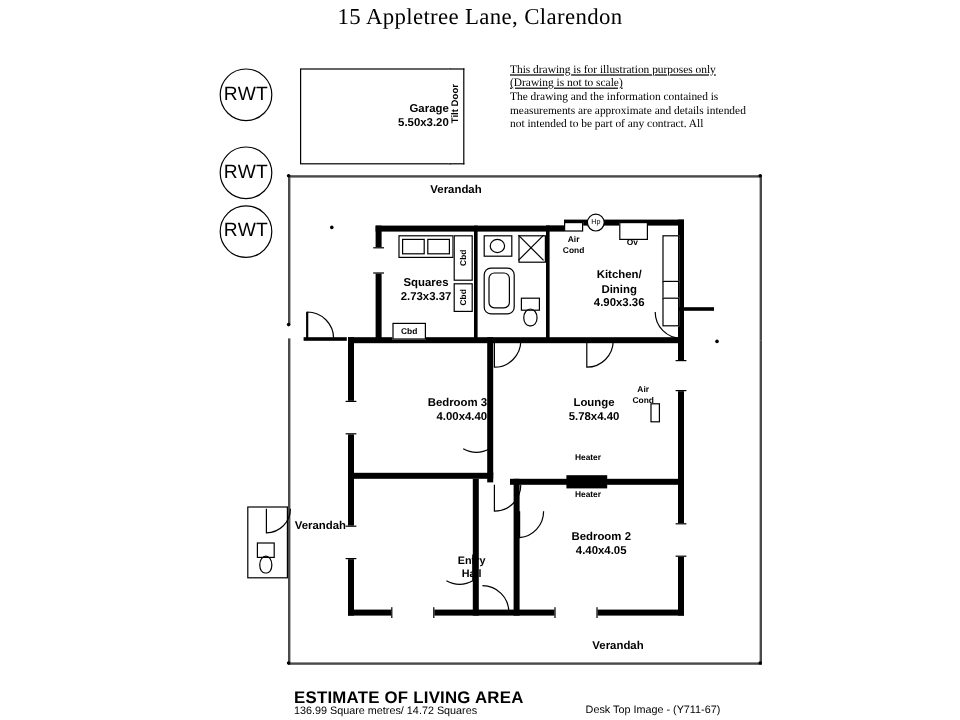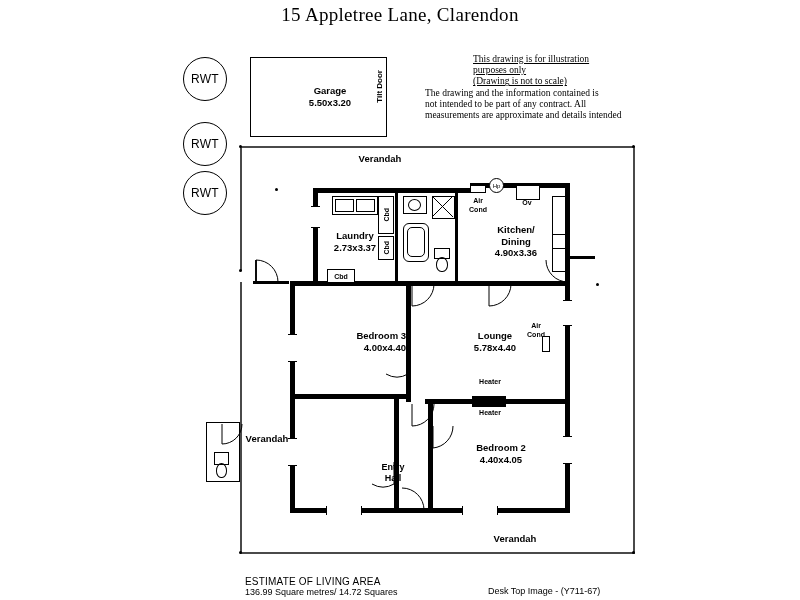--- a/index.html
+++ b/index.html
@@ -32,43 +32,43 @@
   }
 
   
   #disclaimer {
     left: 425px; top: 54px;
     width: 200px;
     font-size: 9.5px;
     line-height: 11.2px;
     font-family: "Liberation Serif", serif;
   }
-  #disclaimer .u { text-decoration: underline; margin-left: 48px; }
+  #disclaimer .u { text-decoration: underline; }
 
   
   #footer-left {
     left: 245px; top: 576px;
     font-size: 9px;
     line-height: 11px;
     font-family: "Liberation Sans", sans-serif;
   }
-  #footer-left .ttl { font-weight: normal; font-size: 10px; letter-spacing: .2px;}
+  #footer-left .ttl { font-weight: bold; font-size: 14px; letter-spacing: .2px;}
   #footer-right {
     left: 488px; top: 586px;
     font-size: 9px;
     font-family: "Liberation Sans", sans-serif;
   }
 
   
   .rwt {
     border: 1.4px solid #000;
     border-radius: 50%;
     width: 42px; height: 42px;
     display: flex; align-items: center; justify-content: center;
-    font-size: 12px;
+    font-size: 16px;
     font-family: "Liberation Sans", sans-serif;
     letter-spacing: .3px;
   }
   .thin { border: 1.3px solid #000; }
   .wall { background: #000; }
   .label {
     text-align: center;
     font-family: "Liberation Sans", sans-serif;
     font-size: 9.5px;
     line-height: 11.5px;
@@ -103,22 +103,22 @@
 <body>
 
 <div class="stage">
 
   <div class="abs" id="title">15 Appletree Lane,  Clarendon</div>
 
   <div class="abs" id="disclaimer">
     <div class="u">This drawing is for illustration purposes only</div>
     <div class="u">(Drawing is not to scale)</div>
     <div>The drawing and the information contained is</div>
+    <div>measurements are approximate and details intended</div>
     <div>not intended to be part of any contract.  All</div>
-    <div>measurements are approximate and details intended</div>
   </div>
 
   <div class="abs bline" style="left:240px; top:146px; width:395px; height:1.5px;"></div>
 
   <div class="abs bline" style="left:240px; top:146px; width:1.5px; height:125px;"></div>
 
   <div class="abs bline" style="left:240px; top:282px; width:1.5px; height:272px;"></div>
 
   <div class="abs bline" style="left:240px; top:552px; width:395px; height:1.5px;"></div>
 
@@ -142,21 +142,21 @@
   </div>
   <div class="abs rwt" style="left:183px; top:171px;">
     <span>RWT</span>
   </div>
 
   <div class="abs thin" style="left:250px; top:57px; width:124px; height:78px;"></div>
 
   <div class="abs" style="left:374px; top:57px; width:12px; height:78px; border:1.3px solid #000; border-left:none; background:#fff;">
     <div class="vert-text" style="position:absolute; left:1px; top:12px;">Tilt Door</div>
   </div>
-  <div class="abs label" style="left:268px; top:85px; width:124px;">
+  <div class="abs label" style="left:250px; top:85px; width:124px;text-align:right;">
     <div>Garage</div>
     <div>5.50x3.20</div>
   </div>
 
   <div class="abs label norm" style="left:320px; top:153px; width:120px; font-size:9.5px; font-weight:bold;">Verandah</div>
   <div class="abs label norm" style="left:455px; top:533px; width:120px; font-size:9.5px; font-weight:bold;">Verandah</div>
   <div class="abs label norm" style="left:232px; top:433px; width:70px; font-size:9.5px; font-weight:bold;">Verandah</div>
 
   <div class="abs wall" style="left:313px; top:188px; width:157px; height:5px;"></div>
 
@@ -184,21 +184,21 @@
 
   <div class="abs wall" style="left:428px; top:399px; width:5px; height:114px;"></div>
 
   <div class="abs wall" style="left:406px; top:394px; width:5px; height:8px;"></div>
 
   <div class="abs wall" style="left:395px; top:188px; width:3px; height:95px;"></div>
   <div class="abs wall" style="left:455px; top:188px; width:3px; height:95px;"></div>
   <div class="abs wall" style="left:455px; top:188px; width:15px; height:3px;"></div>
 
   <div class="abs label" style="left:314px; top:230px; width:82px;">
-    <div>Laundry</div>
+    <div>Squares</div>
     <div>2.73x3.37</div>
   </div>
 
   <div class="abs label" style="left:466px; top:224px; width:100px;">
     <div>Kitchen/</div>
     <div>Dining</div>
     <div>4.90x3.36</div>
   </div>
 
   <div class="abs label" style="left:296px; top:330px; width:110px;text-align:right;">

